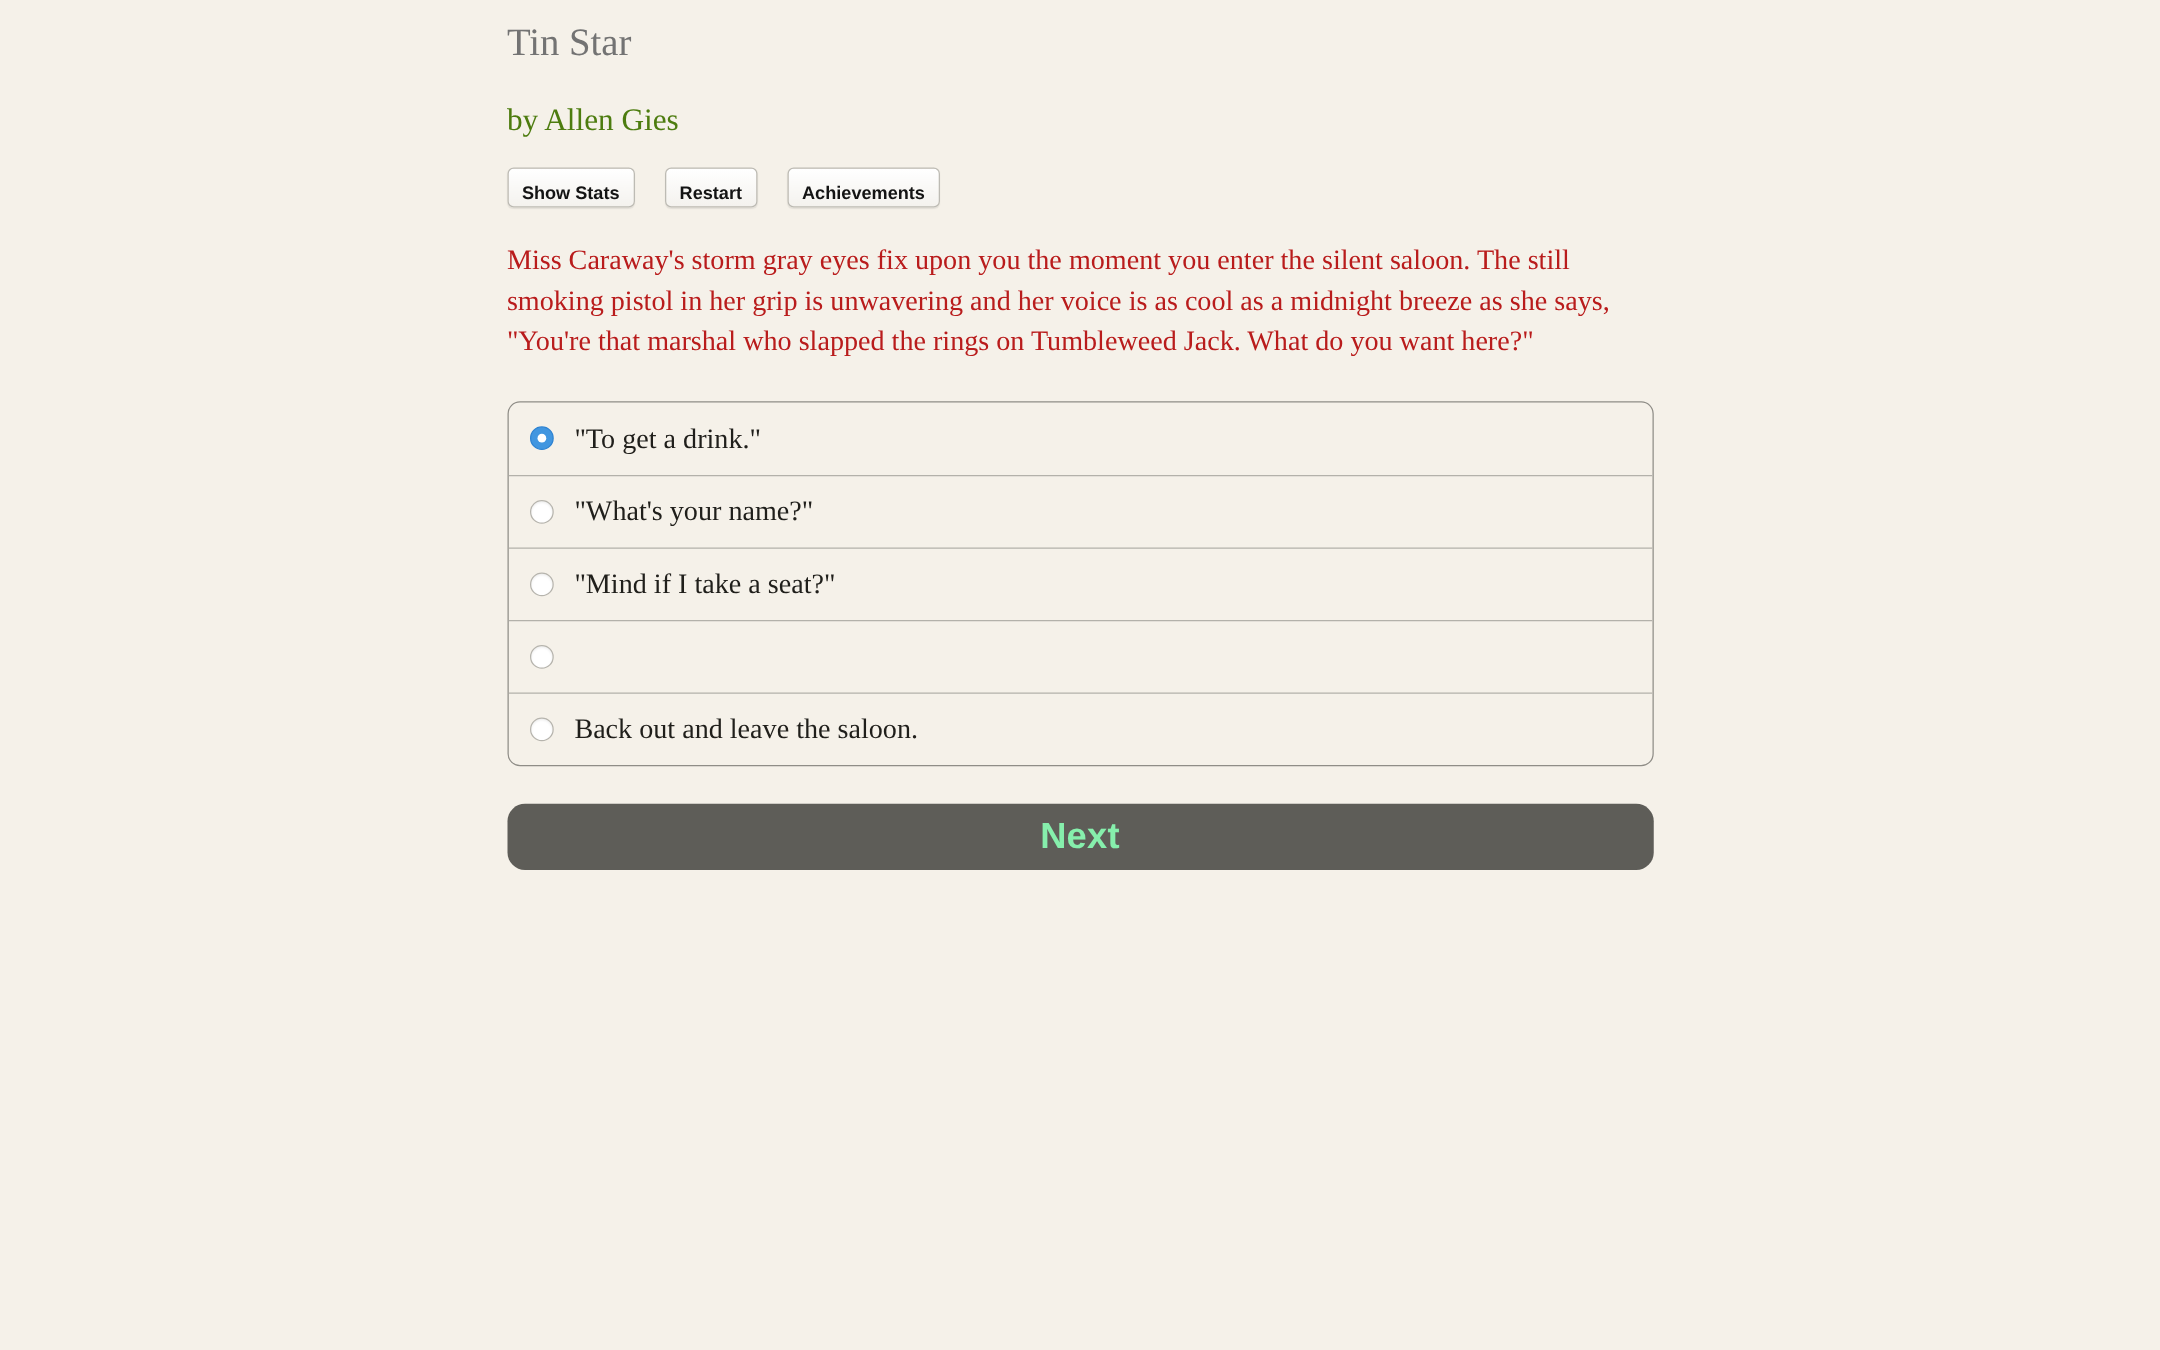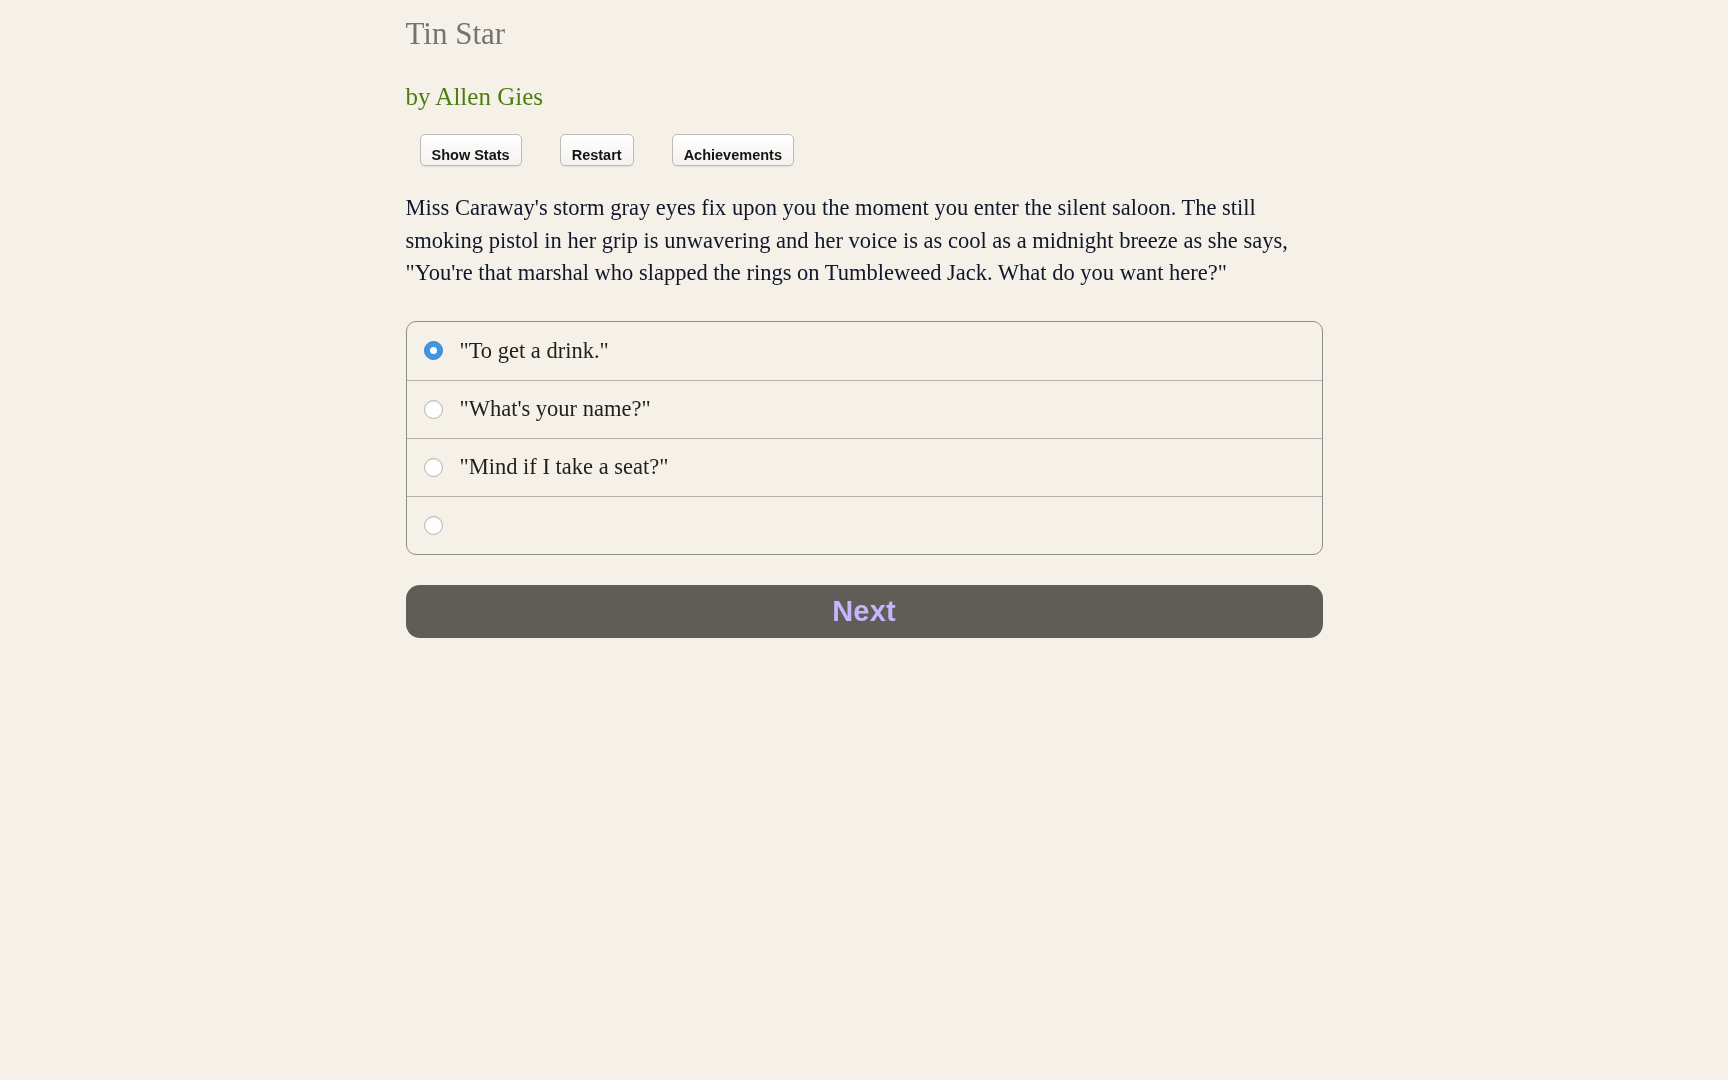--- a/index.html
+++ b/index.html
@@ -42,27 +42,26 @@
     font-weight: 600;
     color: #141414;
     background: linear-gradient(#ffffff, #f4f2ee);
     border: 1px solid #bdbbb4;
     border-radius: 5px;
     padding: 12px 11px 4px 11px;
     height: 32px;
     line-height: 16px;
     box-shadow: 0 1px 1px rgba(0,0,0,0.08);
     cursor: pointer;
-    margin-left: 14px;
   }
   .story-paragraph {
     margin: 26px 0 0 0;
     font-size: 22.5px;
     line-height: 32.6px;
-    color: #0f172a;
+    color: #b91c1c;
   }
   .choices-box {
     margin-top: 31px;
     border: 1px solid #8f8d87;
     border-radius: 10px;
     background: #f5f1e9;
     overflow: hidden;
   }
   .choice-row {
     display: flex;
@@ -105,21 +104,21 @@
     font-size: 22.5px;
     color: #201f1b;
   }
   .next-button {
     margin-top: 30px;
     width: 917px;
     height: 53px;
     border: none;
     border-radius: 14px;
     background: #5e5d58;
-    color: #c4b5fd;
+    color: #86efac;
     font-family: "Liberation Sans", sans-serif;
     font-size: 29px;
     font-weight: 700;
     letter-spacing: 0.2px;
     display: flex;
     align-items: center;
     justify-content: center;
     cursor: pointer;
   }
 </style>
@@ -149,17 +148,21 @@
       <span class="radio"></span>
       <span class="choice-label">"What's your name?"</span>
     </div>
     <div class="choice-row">
       <span class="radio"></span>
       <span class="choice-label">"Mind if I take a seat?"</span>
     </div>
     <div class="choice-row">
       <span class="radio"></span>
     </div>
+    <div class="choice-row">
+      <span class="radio"></span>
+      <span class="choice-label">Back out and leave the saloon.</span>
+    </div>
   </div>
 
   <button class="next-button">Next</button>
 
 </div>
 
 </body></html>

